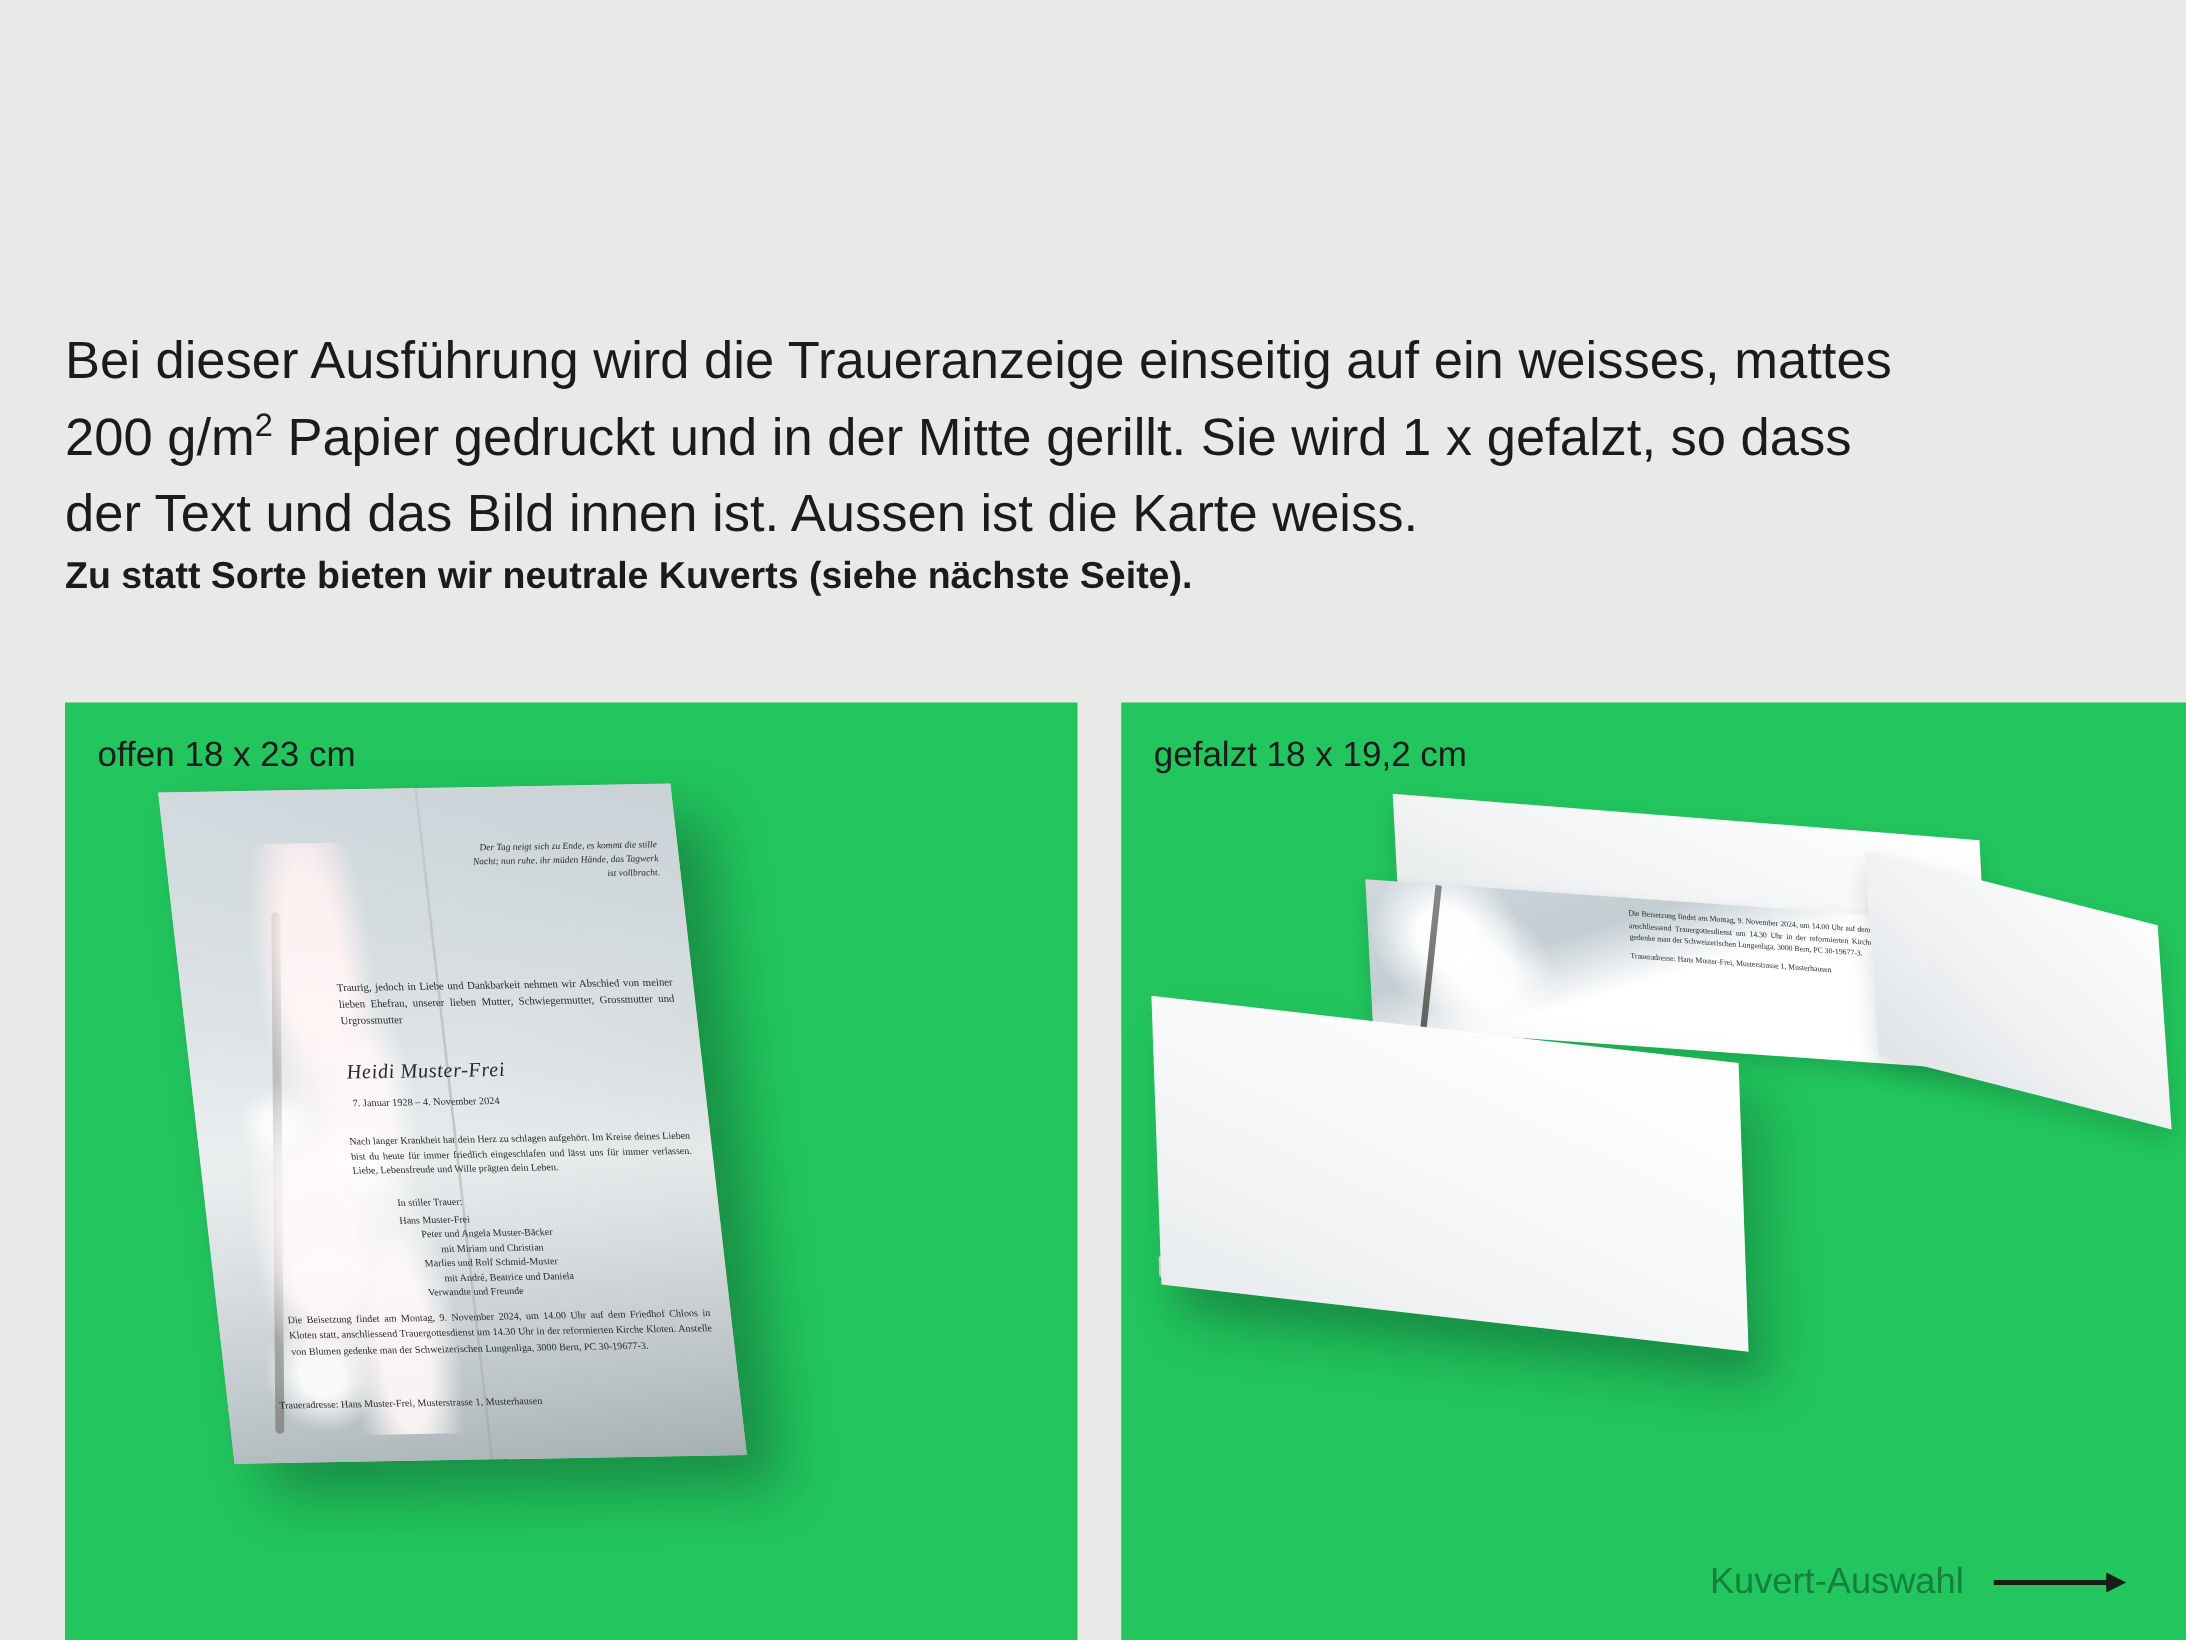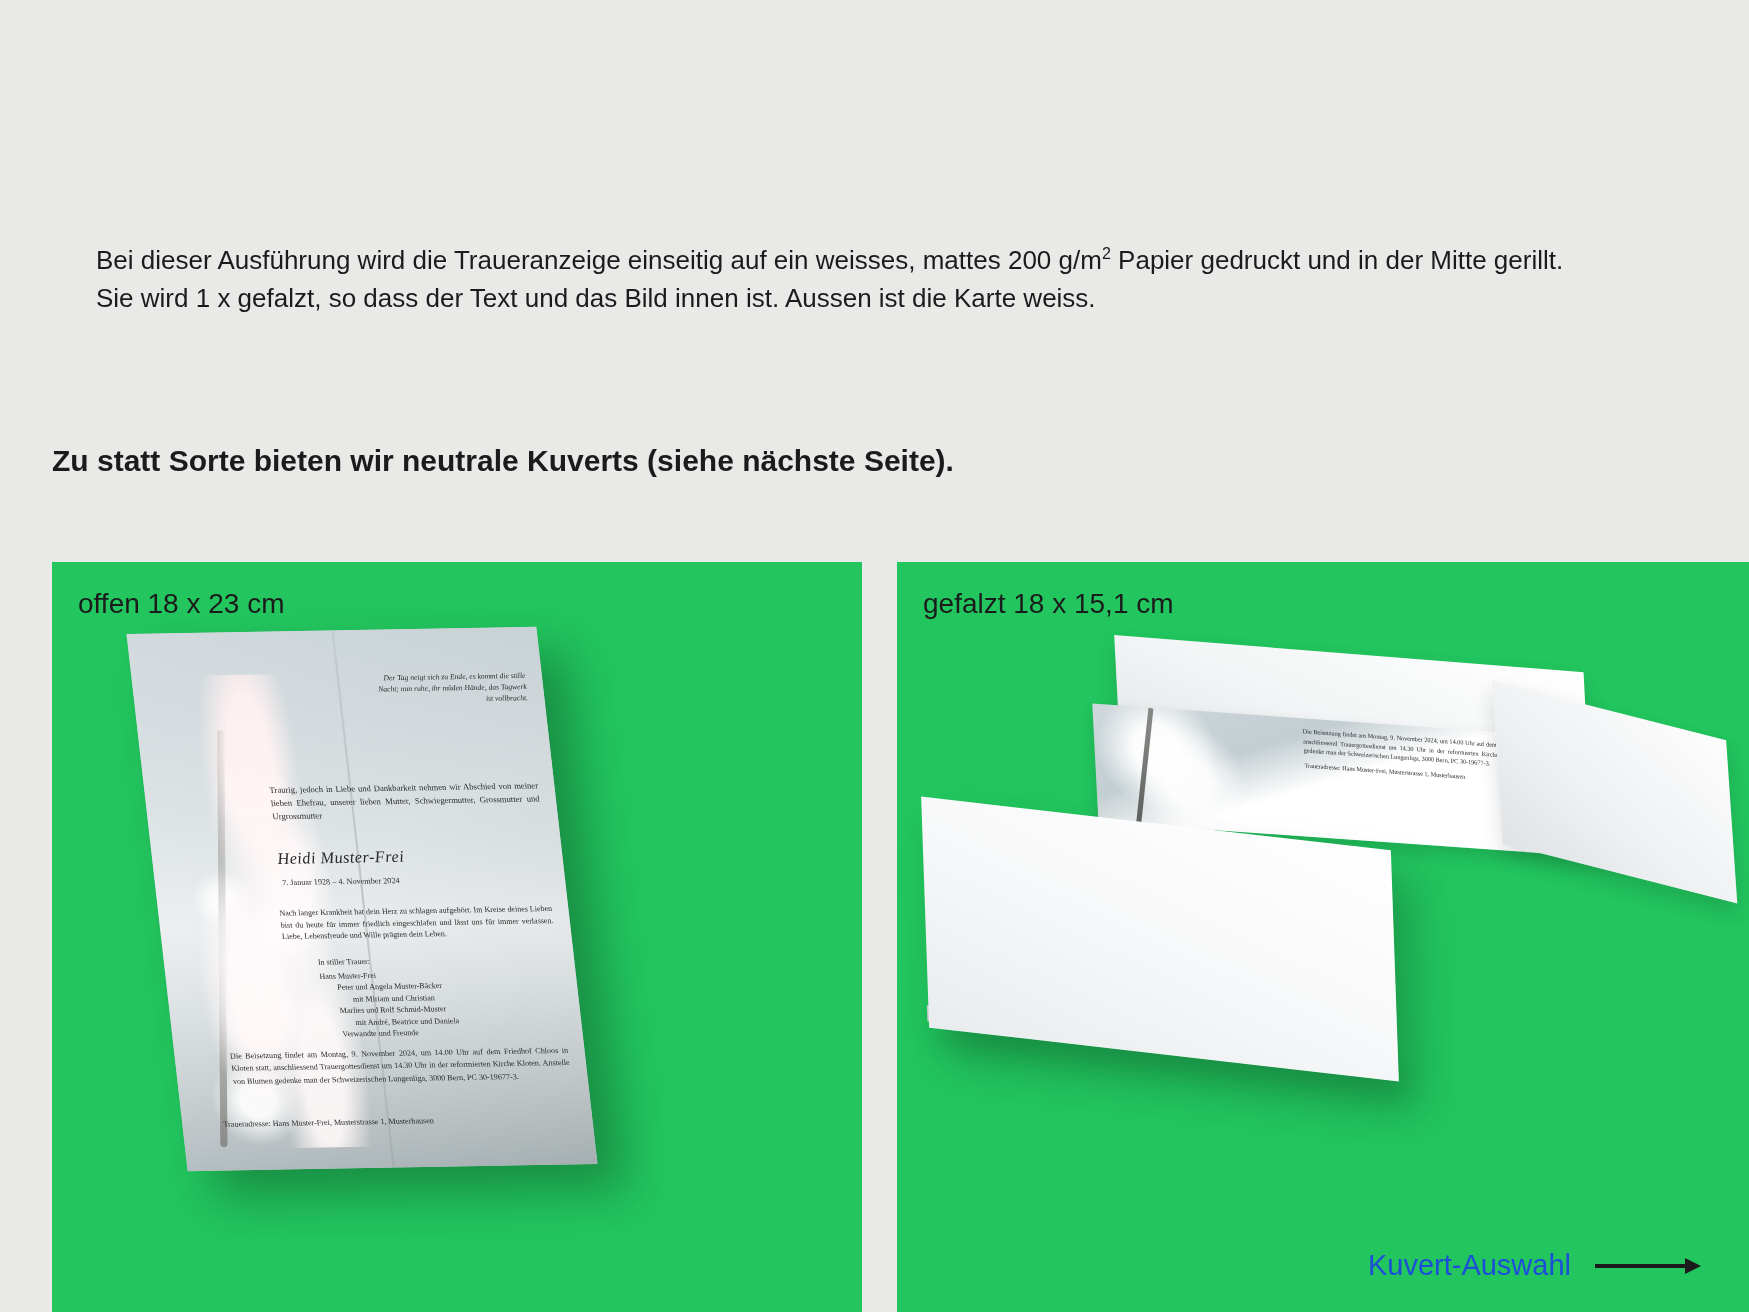--- a/index.html
+++ b/index.html
@@ -33,24 +33,23 @@
   }
   .headline .light { font-weight: 700; }
   .headline .bold { font-weight: 700; }
 
   
   .body-copy {
     position: absolute;
     left: 52px;
     top: 215px;
     width: 1470px;
-    font-size: 26px;
+    font-size: 42px;
     line-height: 1.47;
     font-weight: 400;
-    margin-left: 44px;
   }
   .body-copy sup {
     font-size: 0.62em;
     vertical-align: super;
     line-height: 0;
   }
 
   .body-bold {
     position: absolute;
     left: 52px;
@@ -327,21 +326,21 @@
     position: absolute;
     right: 46px;
     bottom: 30px;
     display: flex;
     align-items: center;
     gap: 22px;
   }
   .footer-label {
     font-size: 29px;
     font-weight: 400;
-    color: #1d4ed8;
+    color: #15803d;
   }
   .footer-arrow { display: block; }
 </style>
 </head>
 <body>
 
 <div class="page">
 
 
   <p class="body-copy"><span>Bei dieser Ausführung wird die Traueranzeige einseitig auf ein weisses, mattes 200 g/m</span><sup>2</sup><span> Papier gedruckt und in der Mitte gerillt. Sie wird 1 x gefalzt, so dass der Text und das Bild innen ist. Aussen ist die Karte weiss.</span></p>
@@ -373,21 +372,21 @@
             <div class="ind1">Verwandte und Freunde</div>
           </div>
           <div class="funeral">Die Beisetzung findet am Montag, 9. November 2024, um 14.00 Uhr auf dem Friedhof Chloos in Kloten statt, anschliessend Trauergottesdienst um 14.30 Uhr in der reformierten Kirche Kloten. Anstelle von Blumen gedenke man der Schweizerischen Lungenliga, 3000 Bern, PC 30-19677-3.</div>
           <div class="mourn-addr">Traueradresse: Hans Muster-Frei, Musterstrasse 1, Musterhausen</div>
         </div>
       </div>
     </div>
   </div>
 
   <div class="panel panel-right">
-    <div class="panel-caption">gefalzt 18 x 15,1 cm</div>
+    <div class="panel-caption">gefalzt 18 x 19,2 cm</div>
 
     <div class="folded-stack">
       <div class="flap-top"></div>
       <div class="inner-print">
         <div class="branch"></div>
         <div class="inner-text">
           <div>Die Beisetzung findet am Montag, 9. November 2024, um 14.00 Uhr auf dem Friedhof Chloos in Kloten statt, anschliessend Trauergottesdienst um 14.30 Uhr in der reformierten Kirche Kloten. Anstelle von Blumen gedenke man der Schweizerischen Lungenliga, 3000 Bern, PC 30-19677-3.</div>
           <div class="addr">Traueradresse: Hans Muster-Frei, Musterstrasse 1, Musterhausen</div>
         </div>
       </div>

